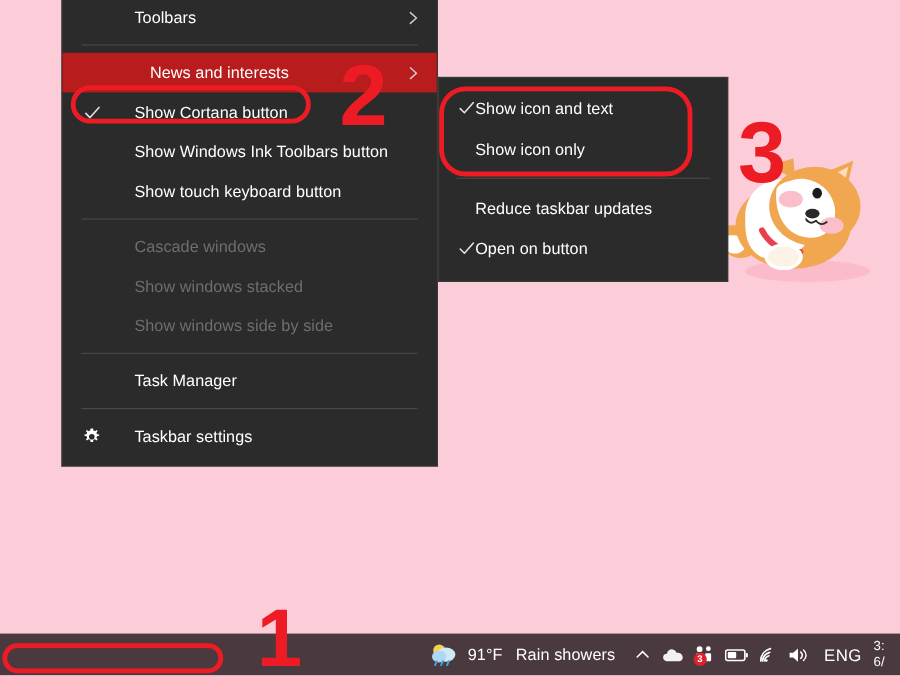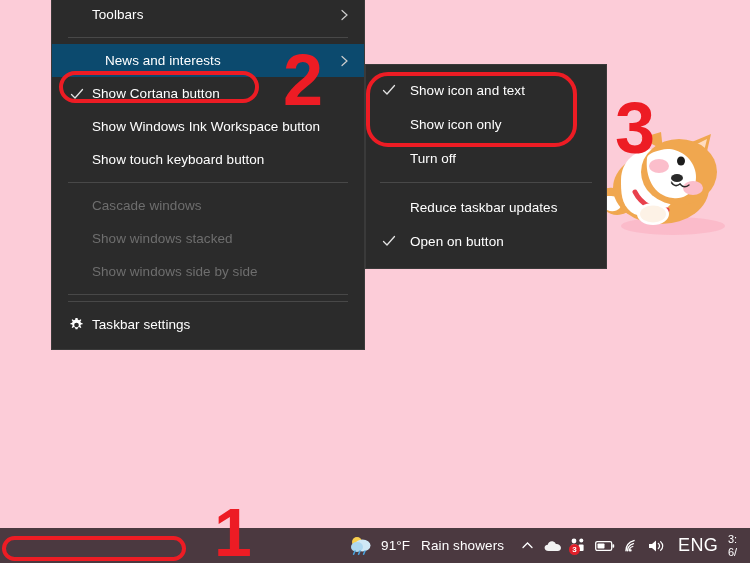--- a/index.html
+++ b/index.html
@@ -69,21 +69,21 @@
   .tray-item {
     height: 35px;
     width: 26px;
     display: flex;
     align-items: center;
     justify-content: center;
     position: relative;
   }
   .tray-lang {
     color: #fff;
-    font-size: 18px;
+    font-size: 14px;
     letter-spacing: .3px;
     width: auto;
     padding: 0 8px;
   }
   .tb-clock {
     color: #fff;
     font-size: 11px;
     line-height: 13px;
     text-align: left;
     width: 20px;
@@ -108,39 +108,39 @@
     height: 33px;
     display: flex;
     align-items: center;
     padding-left: 16px;
     color: #ffffff;
     font-size: 13.5px;
     letter-spacing: .05px;
     white-space: nowrap;
   }
   .mi.disabled { color: #6e6e6e; }
-  .mi.highlight { background: #0c4a6e; padding-left: 29px; }
+  .mi.highlight { background: #b91c1c; padding-left: 29px; }
 
   .mi .check {
     position: absolute;
     left: 18px;
     top: 50%;
     transform: translateY(-50%);
     width: 14px;
     height: 14px;
   }
   .mi .gear {
     position: absolute;
     left: 17px;
     top: 50%;
     transform: translateY(-50%);
     width: 15px;
     height: 15px;
   }
-  .mi .label { margin-left: 24px; }
+  .mi .label { margin-left: 44px; }
 
   .mi .chev {
     position: absolute;
     right: 14px;
     top: 50%;
     transform: translateY(-50%);
     width: 11px;
     height: 14px;
   }
 
@@ -155,21 +155,21 @@
     position: absolute;
     left: 366px;
     top: 65px;
     width: 240px;
     background: #2b2b2b;
     padding: 8px 0 10px 0;
     box-shadow: 0 0 0 1px #3a3a3a;
   }
   #submenu .mi { height: 34px; padding-left: 14px; }
   #submenu .mi .check { left: 16px; }
-  #submenu .mi .label { margin-left: 30px; }
+  #submenu .mi .label { margin-left: 16px; }
   #submenu .sep { margin: 7px 14px; }
 
   
   .annot-box {
     position: absolute;
     border: 4px solid #ed1c24;
     border-radius: 22px;
     pointer-events: none;
   }
   .annot-num {
@@ -318,21 +318,21 @@
     <div class="mi">
       <svg class="check" viewBox="0 0 14 14">
         <path d="M1.5,7.5 L5,11 L12.5,2.5" stroke="#e3e3e3" stroke-width="1.3" fill="none" stroke-linecap="round" stroke-linejoin="round"></path>
       </svg>
       <span class="label">Show Cortana button</span>
     </div>
 
 
 
     <div class="mi">
-      <span class="label">Show Windows Ink Workspace button</span>
+      <span class="label">Show Windows Ink Toolbars button</span>
     </div>
 
     <div class="mi">
       <span class="label">Show touch keyboard button</span>
     </div>
 
     <div class="sep"></div>
 
     <div class="mi disabled">
       <span class="label">Cascade windows</span>
@@ -342,20 +342,23 @@
       <span class="label">Show windows stacked</span>
     </div>
 
     <div class="mi disabled">
       <span class="label">Show windows side by side</span>
     </div>
 
 
     <div class="sep"></div>
 
+    <div class="mi">
+      <span class="label">Task Manager</span>
+    </div>
 
     <div class="sep"></div>
 
 
     <div class="mi">
       <svg class="gear" viewBox="0 0 16 16">
         <path fill="#ffffff" d="M8,0.6 l1.1,0 0.35,1.9 a5.6,5.6 0 0 1 1.35,0.56 l1.6,-1.1 0.78,0.78 -1.1,1.6 a5.6,5.6 0 0 1 0.56,1.35 l1.9,0.35 0,1.1 -1.9,0.35 a5.6,5.6 0 0 1 -0.56,1.35 l1.1,1.6 -0.78,0.78 -1.6,-1.1 a5.6,5.6 0 0 1 -1.35,0.56 l-0.35,1.9 -1.1,0 -1.1,0 -0.35,-1.9 a5.6,5.6 0 0 1 -1.35,-0.56 l-1.6,1.1 -0.78,-0.78 1.1,-1.6 a5.6,5.6 0 0 1 -0.56,-1.35 l-1.9,-0.35 0,-1.1 1.9,-0.35 a5.6,5.6 0 0 1 0.56,-1.35 l-1.1,-1.6 0.78,-0.78 1.6,1.1 a5.6,5.6 0 0 1 1.35,-0.56 l0.35,-1.9 z"></path>
         <circle cx="8" cy="8" r="2.5" fill="#2b2b2b"></circle>
       </svg>
       <span class="label">Taskbar settings</span>
@@ -369,23 +372,20 @@
       <svg class="check" viewBox="0 0 14 14">
         <path d="M1.5,7.5 L5,11 L12.5,2.5" stroke="#e3e3e3" stroke-width="1.3" fill="none" stroke-linecap="round" stroke-linejoin="round"></path>
       </svg>
       <span class="label">Show icon and text</span>
     </div>
 
     <div class="mi">
       <span class="label">Show icon only</span>
     </div>
 
-    <div class="mi">
-      <span class="label">Turn off</span>
-    </div>
 
     <div class="sep"></div>
 
     <div class="mi">
       <span class="label">Reduce taskbar updates</span>
     </div>
 
     <div class="mi">
       <svg class="check" viewBox="0 0 14 14">
         <path d="M1.5,7.5 L5,11 L12.5,2.5" stroke="#e3e3e3" stroke-width="1.3" fill="none" stroke-linecap="round" stroke-linejoin="round"></path>

